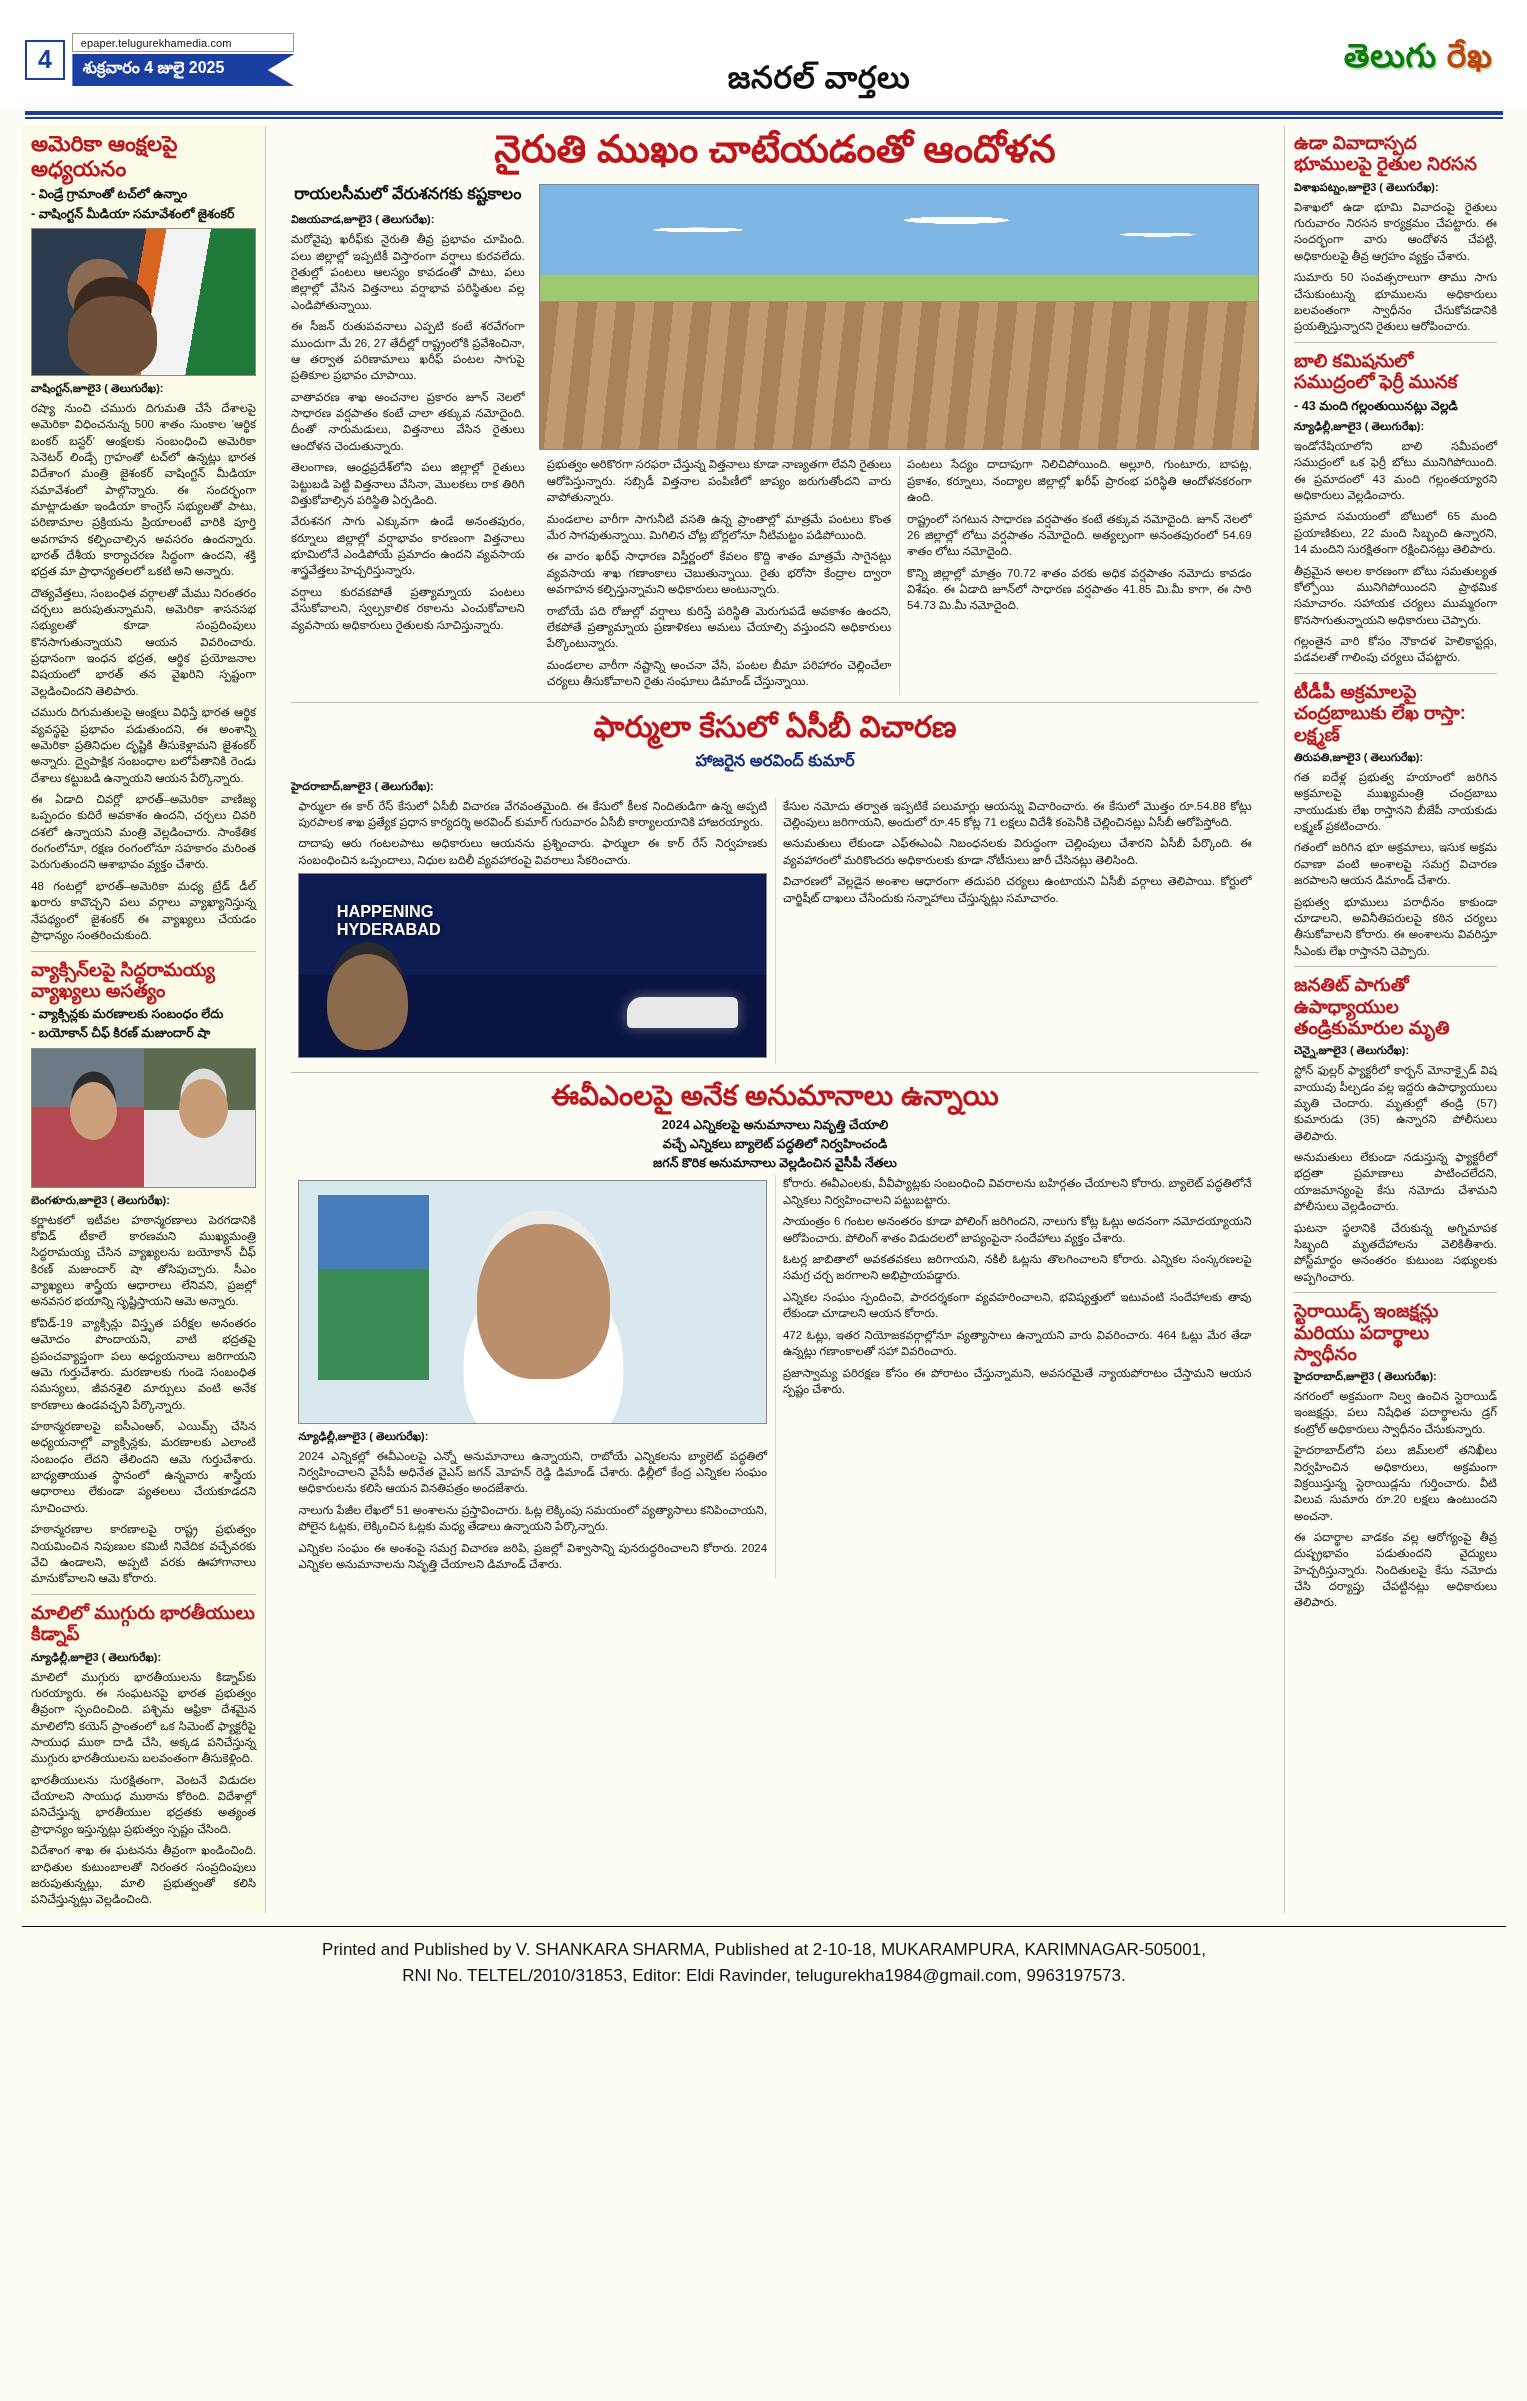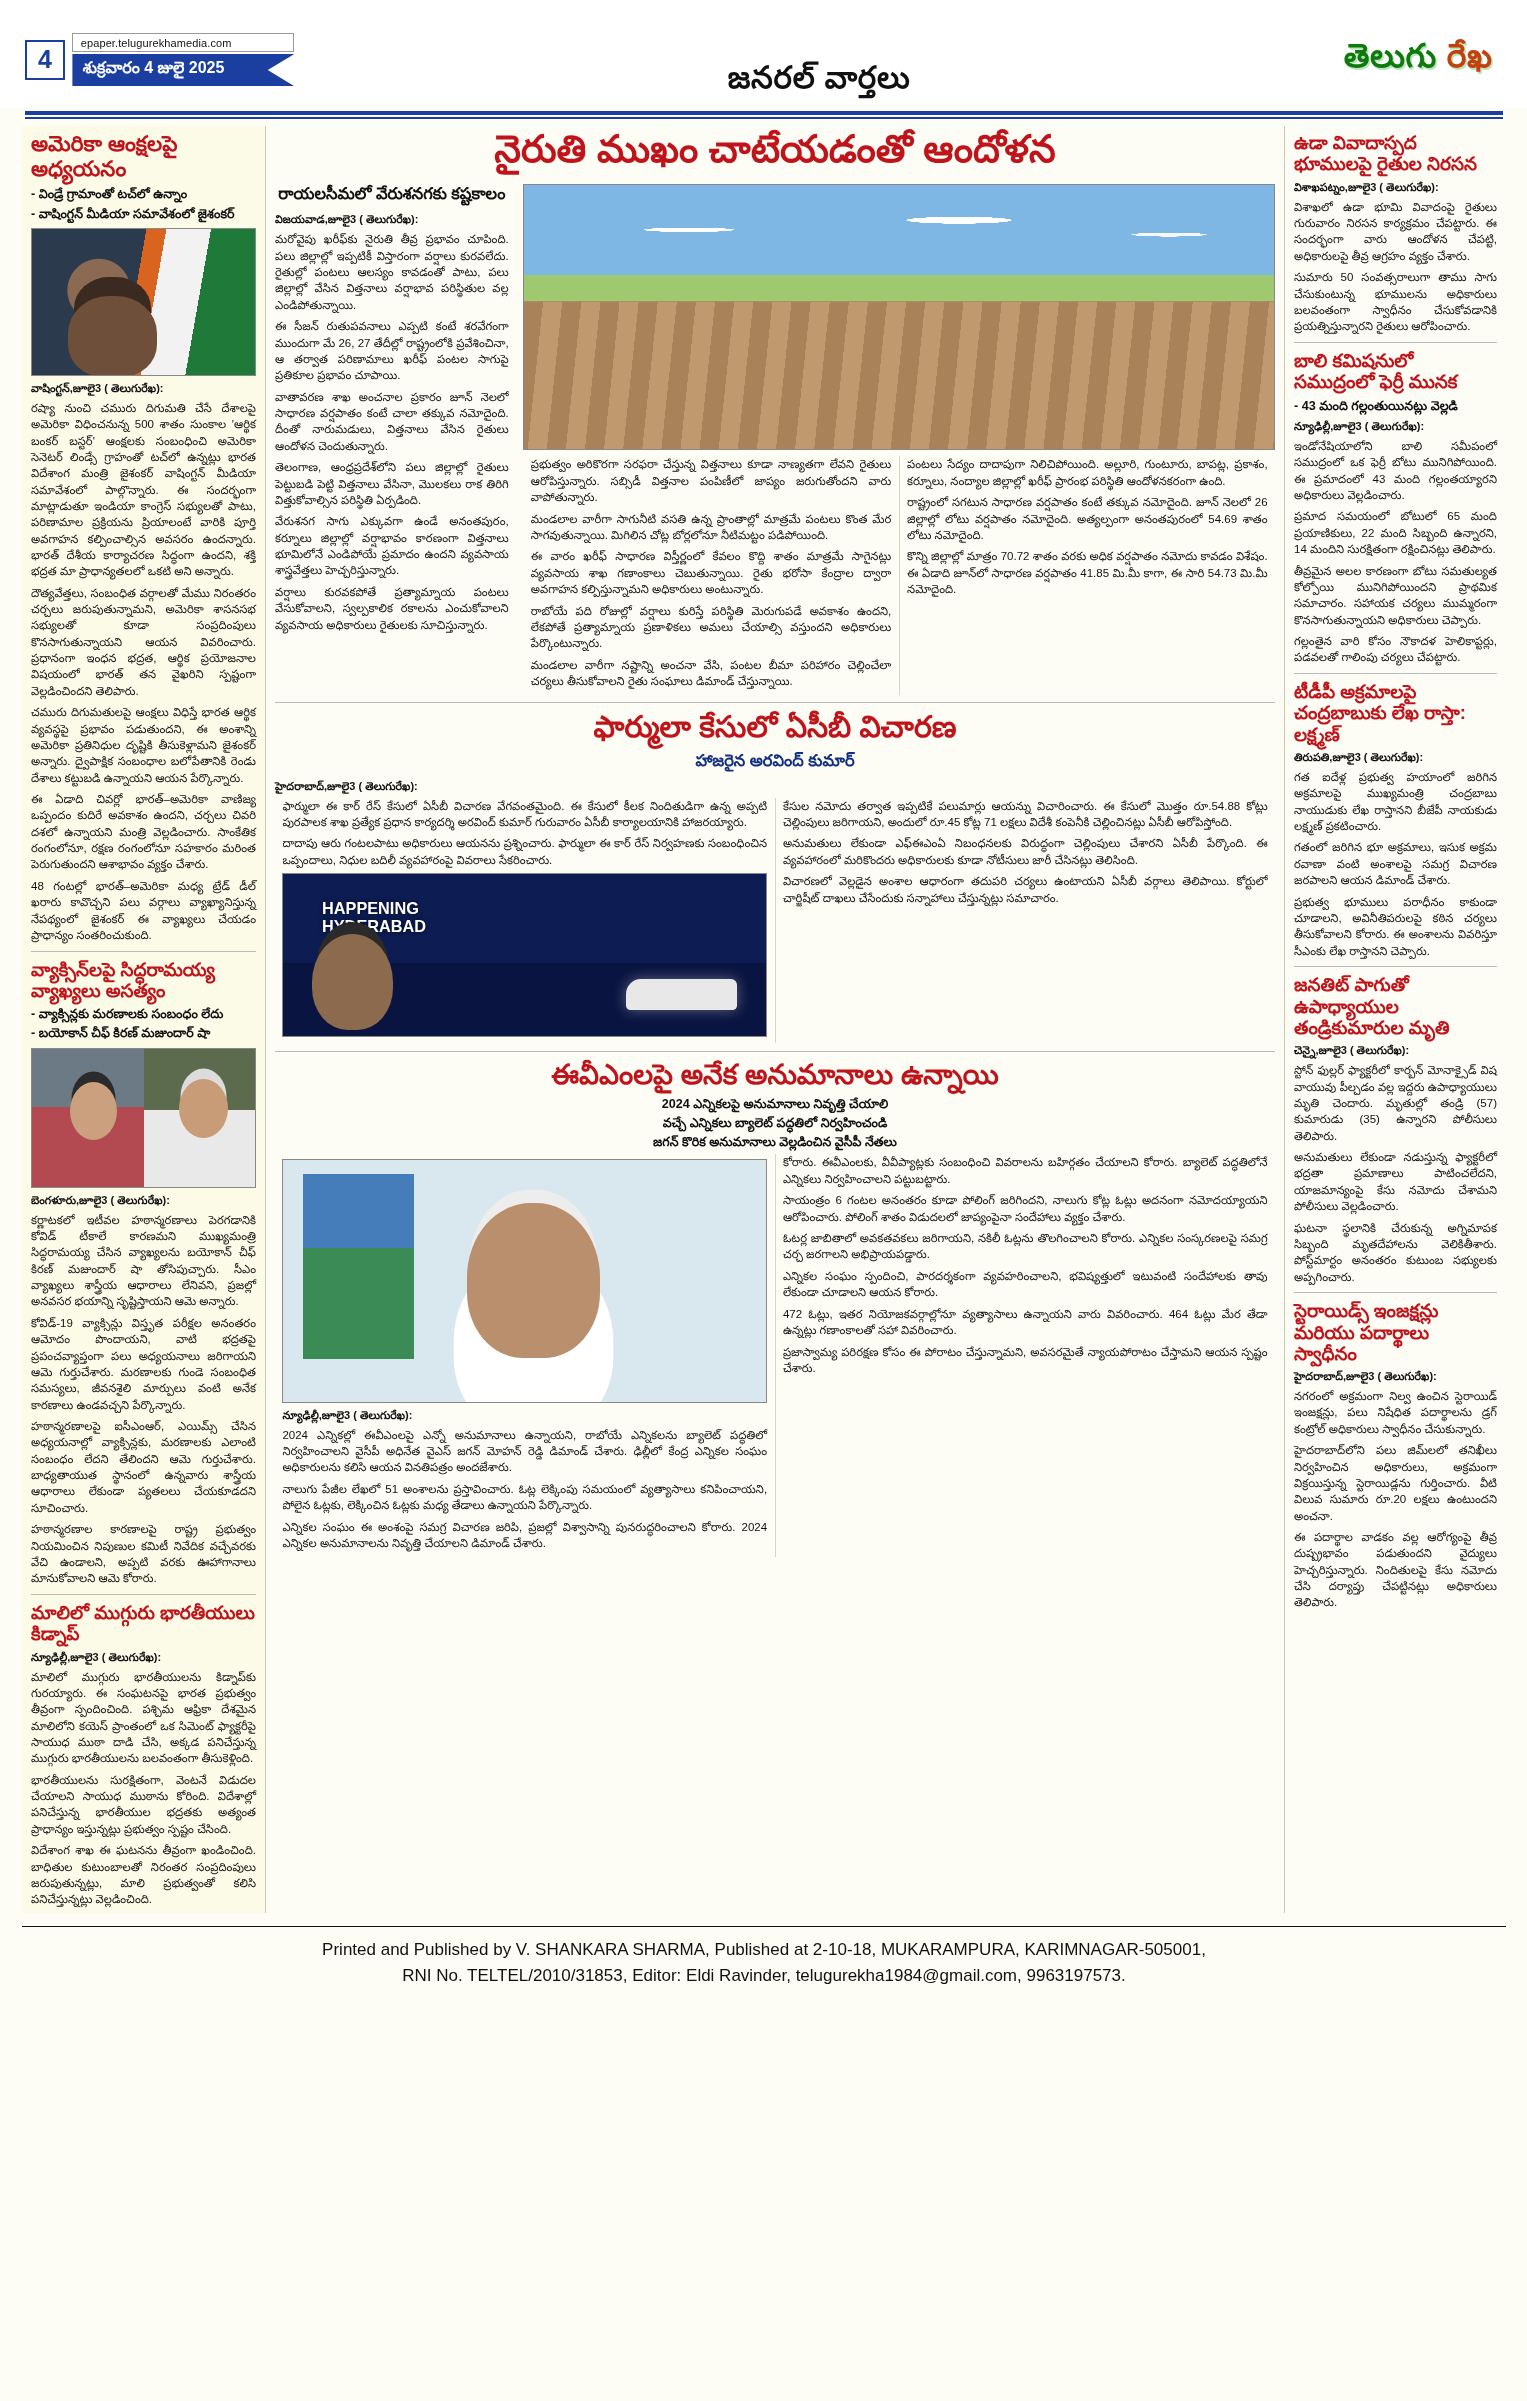--- a/index.html
+++ b/index.html
@@ -84,21 +84,21 @@
   .mh-rule2 {
     height: 1.5px;
     background: #1a3fa0;
     margin: 2.2px 25px 0 25px;
   }
 
   
   .content {
     display: flex;
     padding: 7.4px 22px 0 22px;
-    gap: 0;
+    gap: 16px;
   }
   .col {
     padding: 0 9px;
   }
   .col-left   { width: 244px; border-right: 0.7px solid #c9c9b4; background:#fbfbe8; }
   .col-mid    { flex: 1; }
   .col-right  { width: 222px; border-left: 0.7px solid #c9c9b4; }
 
   h2.head-red {
     color: #c0141b;
@@ -179,21 +179,21 @@
   .ph-field:before{
     content:""; position:absolute; left:0; right:0; top:44%; bottom:0;
     background: repeating-linear-gradient(96deg, #a9825a 0 19px, #c09a6e 19px 38px);
   }
   .ph-field:after{
     content:""; position:absolute; left:0; right:0; top:6%; height:18%;
     background: radial-gradient(ellipse at 22% 60%, #ffffff 0 44px, transparent 46px),
                 radial-gradient(ellipse at 58% 40%, #ffffff 0 52px, transparent 53px),
                 radial-gradient(ellipse at 86% 70%, #f4f7fb 0 37px, transparent 38px);
   }
-  .ph-event { height: 164px; background:#0f766e; position:relative; }
+  .ph-event { height: 185px; background:#0f766e; position:relative; }
   .ph-event:before{
     content:""; position:absolute; inset:0;
     background: linear-gradient(180deg,#0d1c52 0 55%, #0a1440 55% 100%);
   }
   .ph-event .ev-text{
     position:absolute; left:8%; top:16%; color:#fff; font-weight:bold; font-size:16.3px; line-height:1.1;
     text-shadow: 0 0 4.4px rgba(0,0,0,.6);
   }
   .ph-event .ev-car{
     position:absolute; right:6%; bottom:16%; width:111px; height:31px; background:#e8e8e8;

